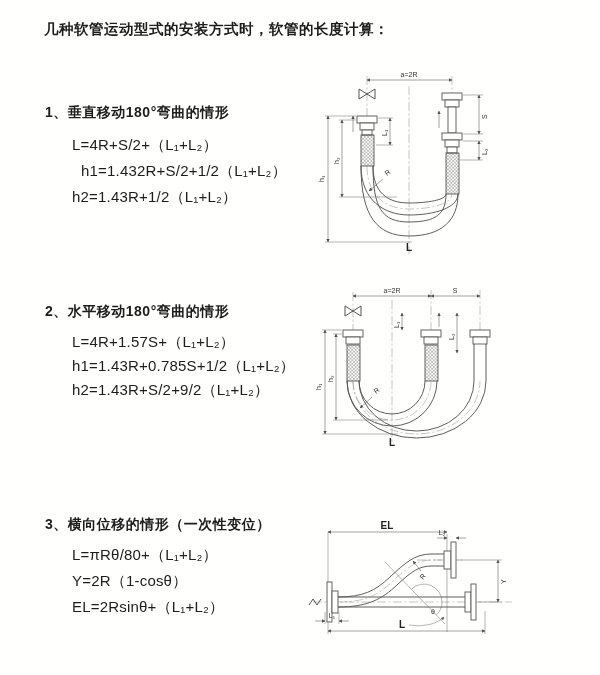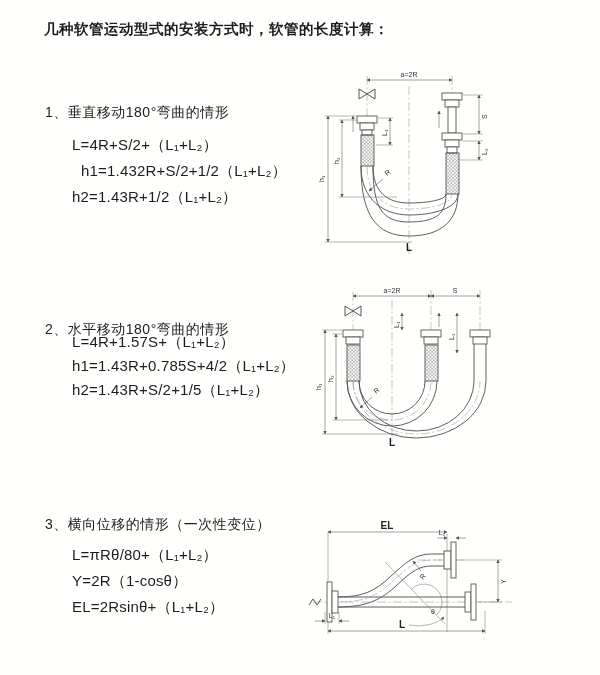--- a/index.html
+++ b/index.html
@@ -2,21 +2,21 @@
 <html><head>
 <meta charset="utf-8">
 <style>
   html,body{margin:0;padding:0;}
   body{
     width:600px;height:675px;background:#fffffe;position:relative;overflow:hidden;
     font-family:"Liberation Sans","DejaVu Sans",sans-serif;color:#1d1d1d;
   }
   .abs{position:absolute;}
   .doc-title{font-size:14.5px;font-weight:bold;letter-spacing:.5px;}
-  .sec-heading{font-size:14px;font-weight:normal;letter-spacing:.5px;}
+  .sec-heading{font-size:14px;font-weight:bold;letter-spacing:.5px;}
   .formula{font-size:15px;font-weight:normal;letter-spacing:.2px;white-space:nowrap;}
   svg{display:block;}
   .ln{stroke:#555;fill:none;stroke-width:1;}
   .part{stroke:#555;fill:#fffffe;stroke-width:.9;}
   .hatchrect{stroke:#555;stroke-width:.9;}
   .hose{stroke:#555;fill:none;stroke-width:.95;}
   .dim{stroke:#555;fill:none;stroke-width:.55;}
   .thin{stroke:#6a6a6a;fill:none;stroke-width:.5;}
   .cl{stroke:#8a8a8a;fill:none;stroke-width:.5;stroke-dasharray:9 2.5 2 2.5;}
   .lbl{fill:#333;font-family:"Liberation Sans","DejaVu Sans",sans-serif;font-size:7px;}
@@ -25,24 +25,24 @@
 </head>
 <body>
 
 <div class="abs doc-title" style="left:44px;top:20px;">几种软管运动型式的安装方式时，软管的长度计算：</div>
 
 <div class="abs sec-heading" style="left:45px;top:104px;">1、垂直移动180°弯曲的情形</div>
 <div class="abs formula" style="left:72px;top:136px;">L=4R+S/2+（L₁+L₂）</div>
 <div class="abs formula" style="left:72px;top:162px;margin-left:9px;">h1=1.432R+S/2+1/2（L₁+L₂）</div>
 <div class="abs formula" style="left:72px;top:188px;text-align:center;">h2=1.43R+1/2（L₁+L₂）</div>
 
-<div class="abs sec-heading" style="left:45px;top:321px;">2、水平移动180°弯曲的情形</div>
+<div class="abs sec-heading" style="left:45px;top:303px;">2、水平移动180°弯曲的情形</div>
 <div class="abs formula" style="left:72px;top:333px;">L=4R+1.57S+（L₁+L₂）</div>
-<div class="abs formula" style="left:72px;top:357px;">h1=1.43R+0.785S+4/2（L₁+L₂）</div>
-<div class="abs formula" style="left:72px;top:381px;">h2=1.43R+S/2+1/5（L₁+L₂）</div>
+<div class="abs formula" style="left:72px;top:357px;">h1=1.43R+0.785S+1/2（L₁+L₂）</div>
+<div class="abs formula" style="left:72px;top:381px;">h2=1.43R+S/2+9/2（L₁+L₂）</div>
 
 <div class="abs sec-heading" style="left:45px;top:516px;">3、横向位移的情形（一次性变位）</div>
 <div class="abs formula" style="left:72px;top:546px;">L=πRθ/80+（L₁+L₂）</div>
 <div class="abs formula" style="left:72px;top:572px;">Y=2R（1-cosθ）</div>
 <div class="abs formula" style="left:72px;top:598px;">EL=2Rsinθ+（L₁+L₂）</div>
 
 <div class="abs" style="left:312px;top:64px;">
 <svg width="278" height="198" viewBox="0 0 278 198">
   <defs>
     <marker id="ar1" viewBox="0 0 10 10" refX="9" refY="5" markerWidth="6.5" markerHeight="6.5" orient="auto-start-reverse">

